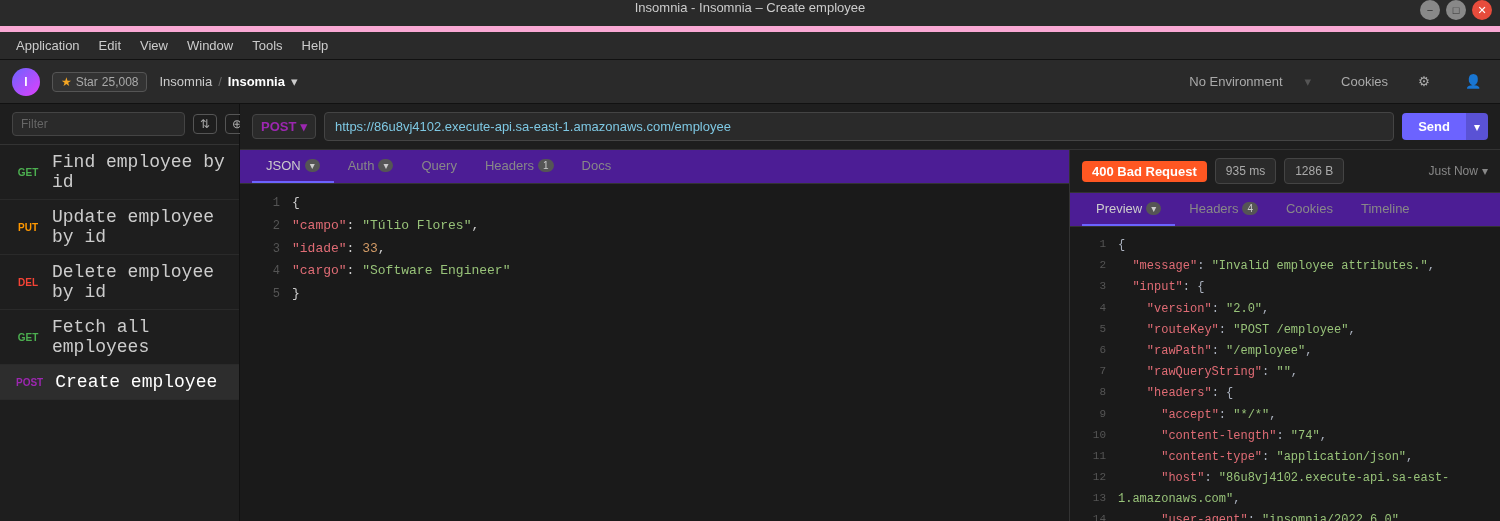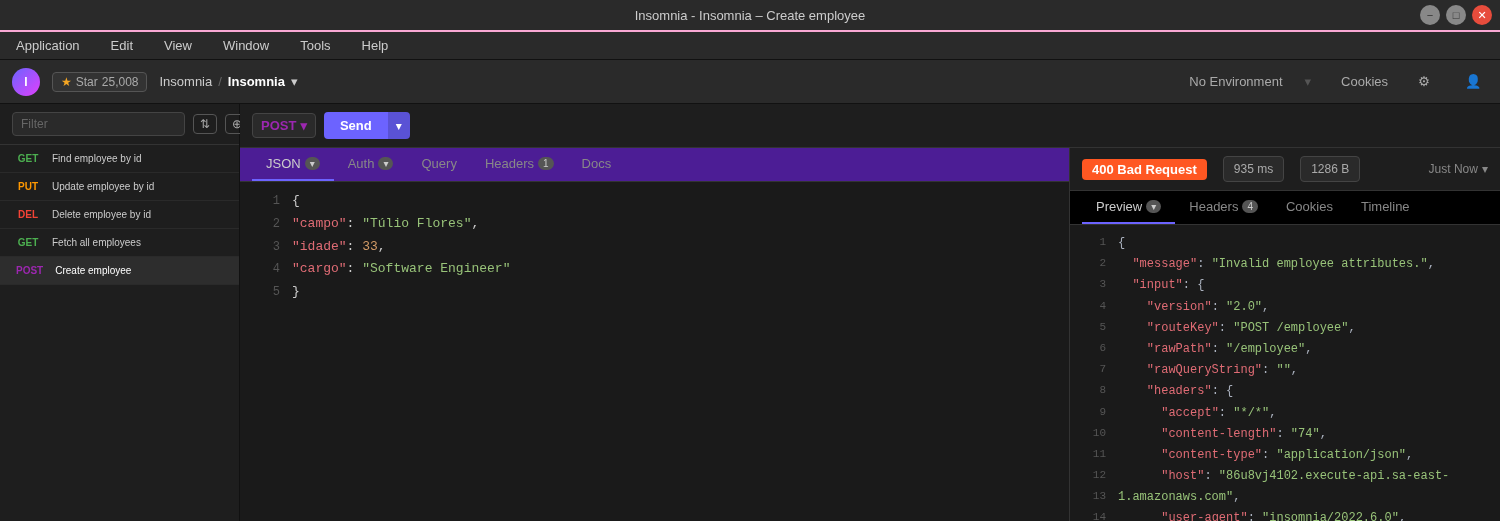--- a/index.html
+++ b/index.html
@@ -11,24 +11,23 @@
       width: 1500px;
       height: 521px;
       overflow: hidden;
     }
 
     
     .title-bar {
       background: #2a2a2a;
       height: 32px;
       display: flex;
-      align-items: center;
       justify-content: center;
       position: relative;
-      border-bottom: 2px solid #f9a8d4;
+      border-bottom: 6px solid #f9a8d4;
     }
     .title-bar-text {
       font-size: 13px;
       color: #ccc;
     }
     .title-bar-controls {
       position: absolute;
       right: 8px;
       display: flex;
       gap: 6px;
@@ -51,21 +50,21 @@
     .tb-btn.minimize { background: #888; }
     .tb-btn.maximize { background: #888; }
 
     
     .menu-bar {
       background: #2a2a2a;
       height: 28px;
       display: flex;
       align-items: center;
       padding: 0 8px;
-      gap: 15px;
+      gap: 3px;
       border-bottom: 1px solid #111;
     }
     .menu-item {
       padding: 2px 8px;
       color: #ccc;
       cursor: pointer;
       border-radius: 3px;
       font-size: 13px;
     }
 
@@ -204,21 +203,22 @@
       border-radius: 2px;
       min-width: 32px;
       text-align: center;
     }
     .method-get { color: #4caf50; }
     .method-del { color: #f44336; }
     .method-put { color: #ff9800; }
     .method-post { color: #9c27b0; font-size: 10px; }
     .sidebar-item-label {
       color: #ccc;
-      font-size: 10px;
+      font-size: 18px;
+      font-family: Liberation Mono, monospace;
     }
     .sidebar-item.active .sidebar-item-label { color: #fff; }
 
     
     .content-area {
       flex: 1;
       display: flex;
       flex-direction: column;
     }
 
@@ -354,21 +354,21 @@
     
     .response-panel {
       flex: 1;
       display: flex;
       flex-direction: column;
     }
     .response-status-bar {
       display: flex;
       align-items: center;
       padding: 8px 12px;
-      gap: 16px;
+      gap: 8px;
       background: #1e1e1e;
       border-bottom: 1px solid #333;
     }
     .status-badge-400 {
       background: #ff5722;
       color: #fff;
       padding: 3px 10px;
       border-radius: 4px;
       font-size: 13px;
       font-weight: 600;
@@ -385,21 +385,21 @@
       margin-left: auto;
       font-size: 12px;
       color: #888;
       display: flex;
       align-items: center;
       gap: 4px;
     }
     .response-tabs {
       display: flex;
       align-items: center;
-      background: #000000;
+      background: #4c1d95;
       border-bottom: 1px solid #333;
       padding: 0 12px;
     }
     .response-code {
       flex: 1;
       background: #1a1a1a;
       padding: 8px 0;
       font-family: 'Courier New', monospace;
       font-size: 12px;
       overflow-y: auto;
@@ -505,20 +505,21 @@
     </div>
   </div>
 
   <div class="content-area">
 
     <div class="url-bar">
       <div class="method-selector">
         <span>POST</span>
         <span>▾</span>
       </div>
+      <input class="url-input" type="text" value="https://86u8vj4102.execute-api.sa-east-1.amazonaws.com/employee" style="">
       <div class="send-btn-group">
         <button class="send-btn">Send</button>
         <button class="send-dropdown">▾</button>
       </div>
     </div>
 
     <div class="panels">
 
       <div class="request-panel">
         <div class="panel-tabs">

